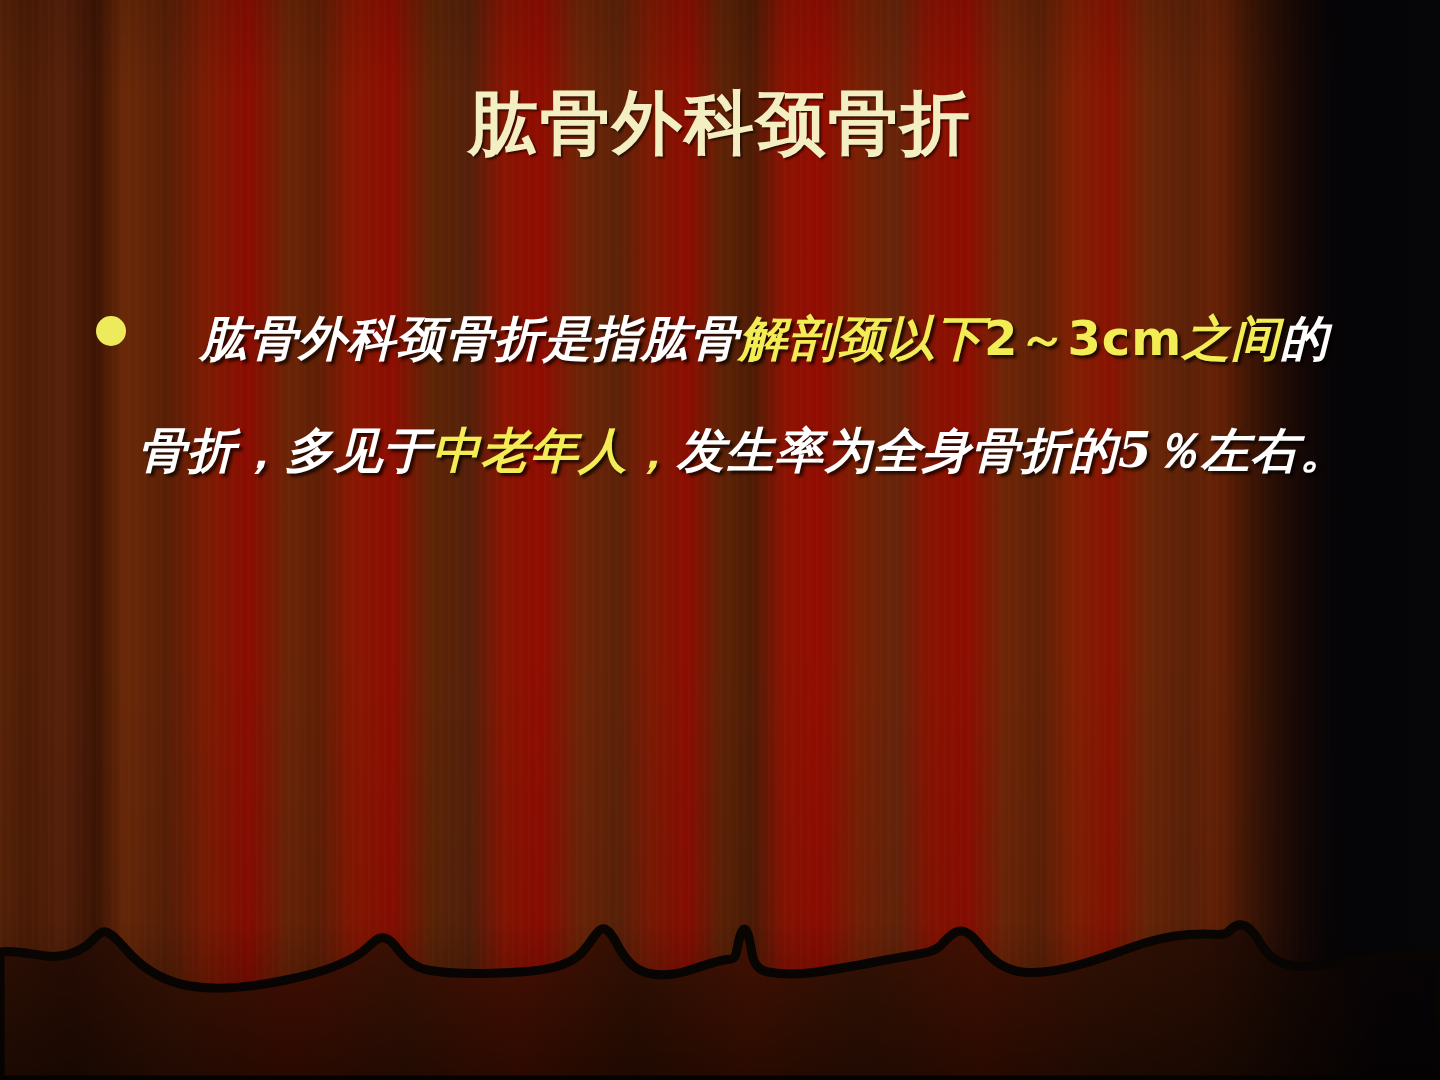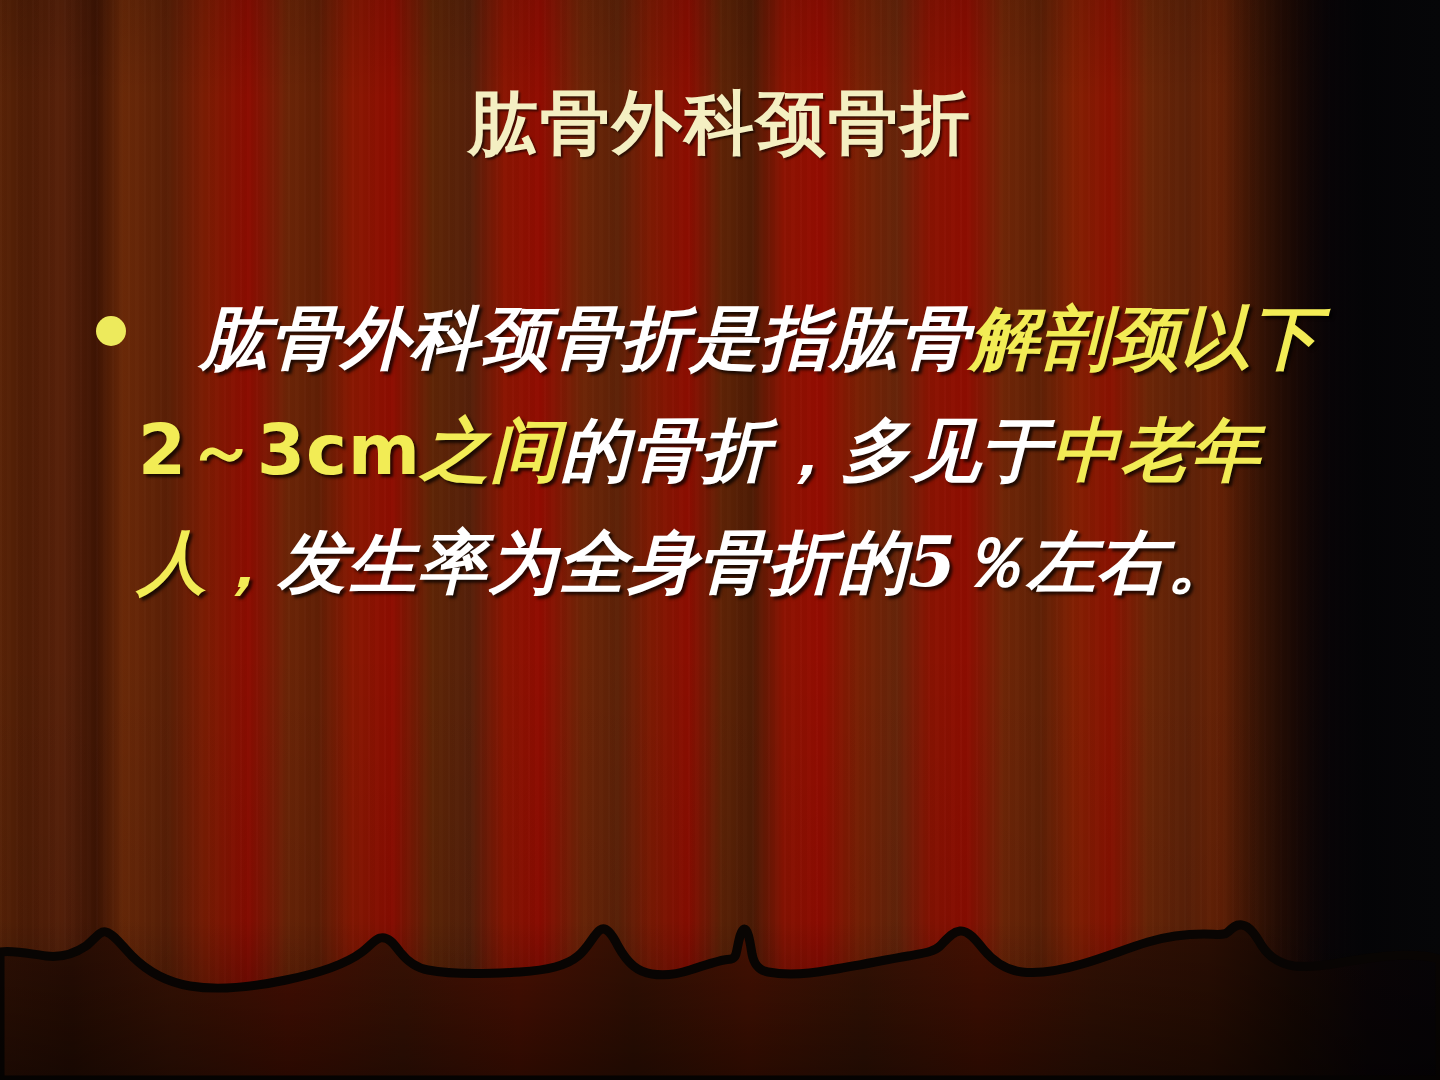--- a/index.html
+++ b/index.html
@@ -151,21 +151,21 @@
     margin-top: 34px;
     margin-right: 12px;
     border-radius: 50%;
     background: #edea5c;
     box-shadow: 0 0 0 0 rgba(0,0,0,0);
   }
 
   .body-text {
     flex: 1 1 auto;
     font-family: "DejaVu Serif", "Liberation Serif", serif;
-    font-size: 69px;
+    font-size: 48px;
     font-style: italic;
     font-weight: 600;
     line-height: 112px;
     letter-spacing: 1px;
     color: #ffffff;
     text-indent: 62px;
     text-shadow: 3px 3px 3px rgba(0,0,0,0.70);
   }
 
   .hl {

